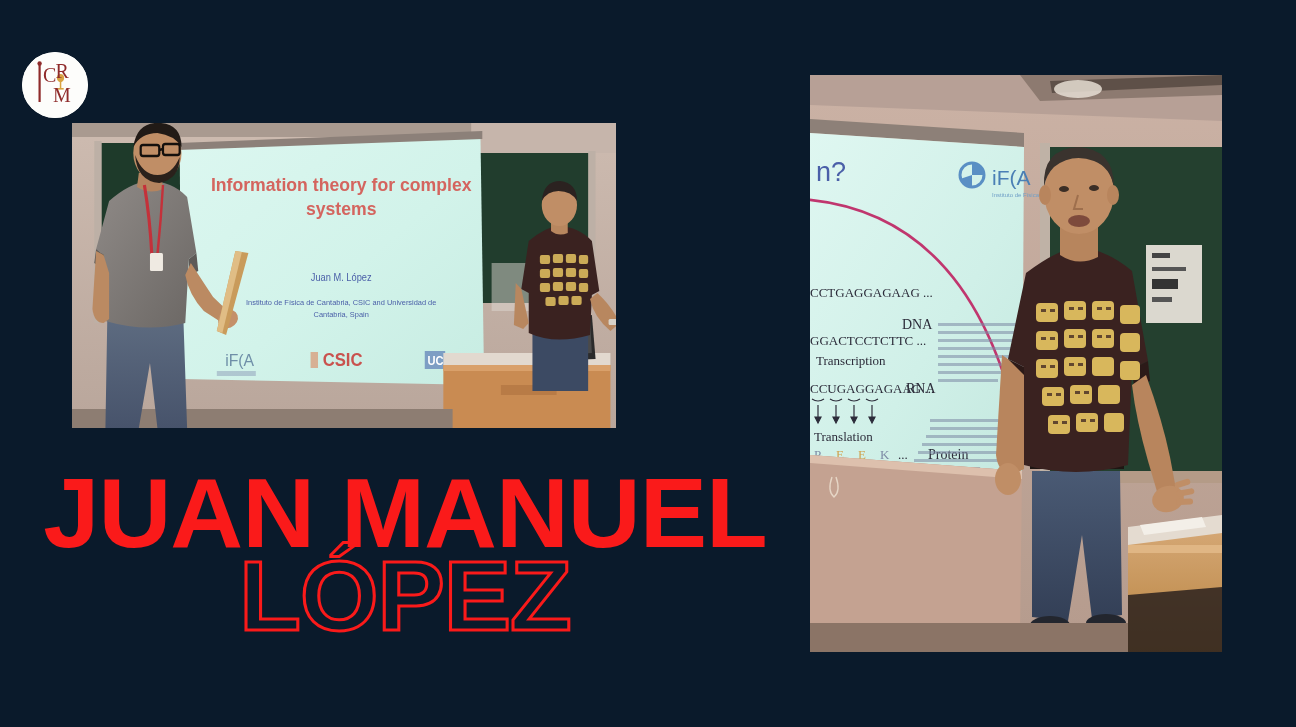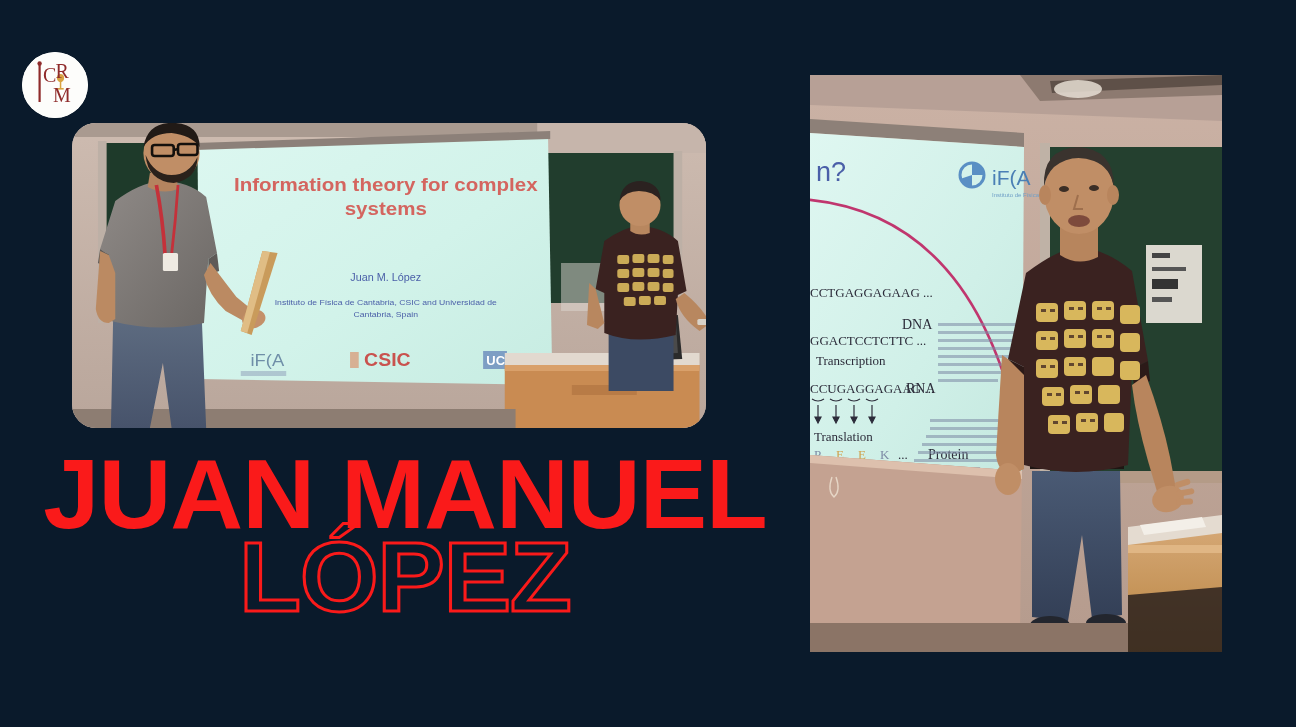--- a/index.html
+++ b/index.html
@@ -15,37 +15,36 @@
     position:absolute; left:22px; top:52px;
     width:66px; height:66px; border-radius:50%;
     background:#fdfdfb;
     overflow:hidden;
   }
   #crm-logo .crm-svg { display:block; width:100%; height:100%; }
 
   
   #photo-left {
     position:absolute; left:72px; top:123px;
-    width:634px; height:305px;
+    width:544px; height:305px;
     overflow:hidden;
     background:#cbb8ae;
-    border-radius:24px;
   }
   
   #photo-right {
     position:absolute; left:810px; top:75px;
     width:412px; height:577px;
     overflow:hidden;
     background:#b9a299;
   }
   .photo-svg { display:block; width:100%; height:100%; }
 
   
   #title-block {
-    position:absolute; left:0px; top:449px;
+    position:absolute; left:0px; top:468px;
     width:810px; height:180px;
   }
   .title-line {
     font-family:"Liberation Sans", sans-serif;
     font-weight:bold;
     letter-spacing:-1px;
     text-align:center;
     line-height:0.92;
     white-space:nowrap;
   }

